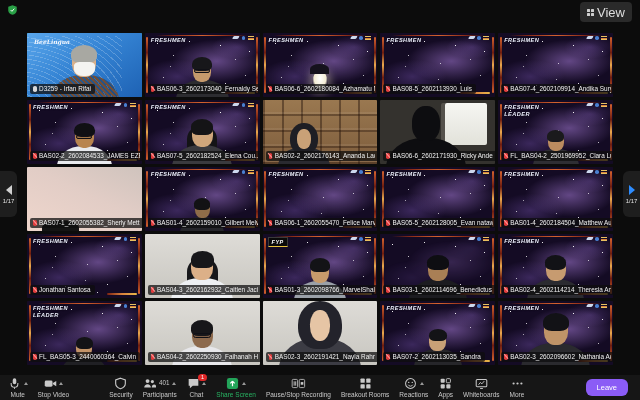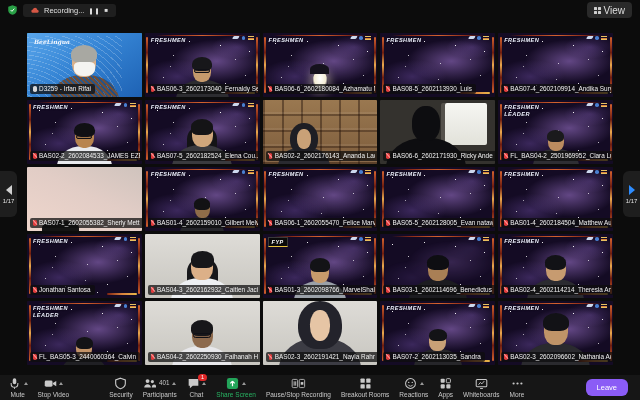--- a/index.html
+++ b/index.html
@@ -7,21 +7,21 @@
   .stage{position:relative;width:640px;height:400px;background:#0c0c0c;}
 
   
   .topbar{position:absolute;top:0;left:0;right:0;height:20px;display:flex;align-items:center;z-index:20;}
   .shield{width:11px;height:12px;margin-left:7px;display:flex;align-items:center;justify-content:center;}
   .rec-pill{display:flex;align-items:center;gap:4px;background:#1f1f1f;border-radius:3px;
     padding:2px 7px;margin-left:5px;}
   .rec-pill .rec-label{font-size:7.5px;color:#e0e0e0;}
   .rec-ctl{font-size:6px;color:#dcdcdc;letter-spacing:1px;}
   .view-btn{position:absolute;right:8px;top:2px;display:flex;align-items:center;gap:3px;
-    background:#2a2a2a;border-radius:4px;padding:2.5px 7px;color:#dedede;font-size:10px;}
+    background:#2a2a2a;border-radius:4px;padding:2.5px 7px;color:#dedede;font-size:13px;}
   .view-grid{display:grid;grid-template-columns:3px 3px;grid-auto-rows:3px;gap:1px;}
   .view-grid span{background:#cfcfcf;border-radius:0.5px;}
 
   
   .grid{position:absolute;left:27px;top:33px;width:586px;height:332px;display:grid;
     grid-template-columns:repeat(5,1fr);grid-template-rows:repeat(5,1fr);gap:3px;z-index:5;}
   .tile{position:relative;background:#161616;overflow:hidden;border-radius:1px;}
   .tile.active{outline:2px solid #23a55a;outline-offset:-2px;}
   .bg{position:absolute;inset:0;}
 
@@ -129,28 +129,20 @@
 
 <div class="stage">
 
   <div class="topbar">
     <span class="shield">
       <svg width="11" height="12" viewBox="0 0 14 14">
           <path d="M7 1 L12.4 3 V7.2 C12.4 10.4 10 12.3 7 13.2 C4 12.3 1.6 10.4 1.6 7.2 V3 Z" fill="#2aa147"></path>
           <path d="M4.6 7 l1.7 1.7 3-3.4" stroke="#fff" stroke-width="1.2" fill="none"></path>
         </svg>
     </span>
-    <div class="rec-pill">
-      <svg width="10" height="8" viewBox="0 0 14 10">
-          <path d="M3.6 9 a2.4 2.4 0 0 1 .4-4.7 A3.2 3.2 0 0 1 10.2 4.5 a2.3 2.3 0 0 1 .3 4.5 z" fill="#d65745"></path>
-        </svg>
-      <span class="rec-label">Recording...</span>
-      <span class="rec-ctl">❚❚</span>
-      <span class="rec-ctl">■</span>
-    </div>
     <div class="view-btn">
       <span class="view-grid">
           <span></span>
           <span></span>
           <span></span>
           <span></span>
         </span>
       <span>View</span>
     </div>
   </div>

